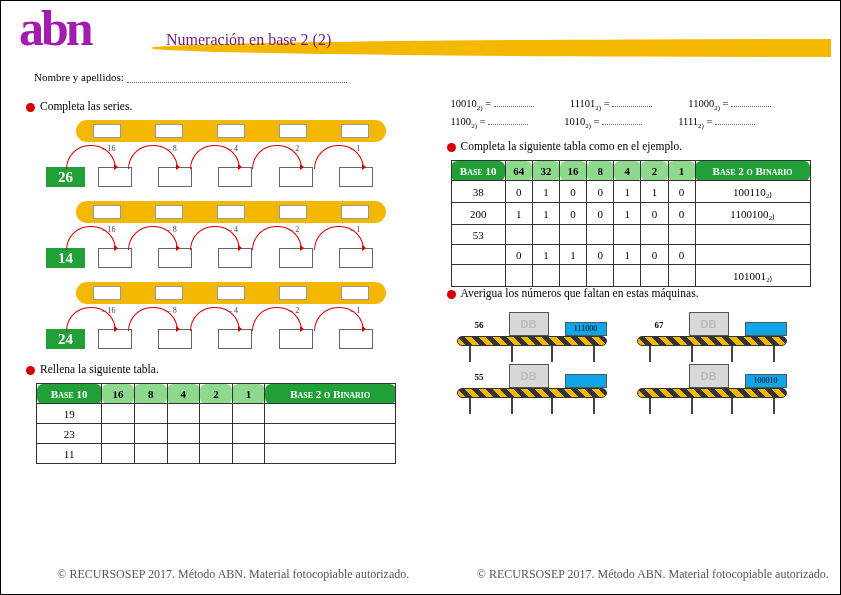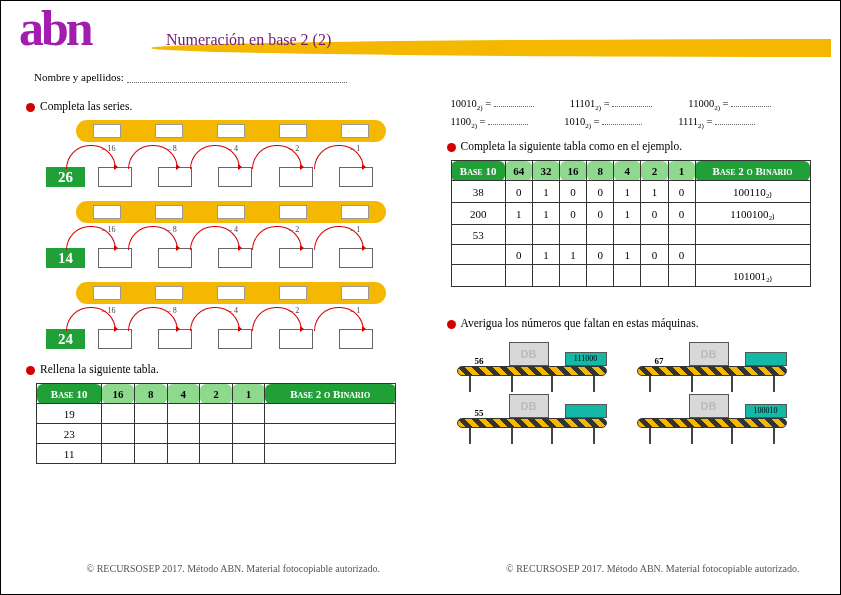--- a/index.html
+++ b/index.html
@@ -45,27 +45,27 @@
   
   .tbl2 { width: 360px; margin-left: 4px; }
   .tbl2 th:first-child, .tbl2 td:first-child { width: 52px; }
   .tbl2 .bitcol { width: 26px; }
   .tbl2 th:last-child, .tbl2 td:last-child { width: 110px; }
   
   .machines { display: flex; flex-wrap: wrap; gap: 0 30px; margin-left: 10px; margin-top: 13px; }
   .machine { width: 150px; height: 52px; position: relative; font-size: 9px; }
   .screen { position: absolute; left: 52px; top: 0; width: 40px; height: 24px; background: #d8d8d8; border: 1.5px solid #555; display: flex; align-items: center; justify-content: center; color: #bbb; font-weight: bold; font-size: 11px; font-family: Arial; }
   .belt { position: absolute; top: 24px; left: 0; width: 150px; height: 10px; background: repeating-linear-gradient(45deg, #f5b800, #f5b800 5px, #333 5px, #333 10px); border: 1px solid #333; border-radius: 5px; }
-  .inlabel { position: absolute; left: 18px; top: 14px; font-weight: bold; }
-  .outbox { position: absolute; right: 0; top: 10px; width: 42px; height: 14px; border: 1px solid #555; background: #14b8a6; font-size: 8px; text-align: center; line-height: 12px; }
+  .inlabel { position: absolute; left: 18px; top: 8px; font-weight: bold; }
+  .outbox { position: absolute; right: 0; top: 10px; width: 42px; height: 14px; border: 1px solid #555; background: #0ea5e9; font-size: 8px; text-align: center; line-height: 12px; }
   .legs { position: absolute; top: 34px; left: 12px; width: 126px; height: 16px; border-left: 2px solid #444; border-right: 2px solid #444; }
   .legs::before { content:''; position:absolute; left: 40px; width:2px; height:16px; background:#444; }
   .legs::after { content:''; position:absolute; right: 40px; width:2px; height:16px; background:#444; }
   
-  .footer { position: absolute; bottom: 20px; font-size: 10px; color: #555; width: 50%; text-align: center; padding-left: 45px; }
+  .footer { position: absolute; bottom: 12px; font-size: 12px; color: #555; width: 50%; text-align: center; padding-left: 45px; }
   .f1 { left: 0; } .f2 { right: 0; }
 </style>
 </head>
 <body>
 
 <div class="header">
   <div class="logo">abn</div>
   <div class="swoosh"></div>
   <div class="title">Numeración en base 2 (2)</div>
 </div>
@@ -301,21 +301,21 @@
             <td class="bitcol"></td>
             <td class="bitcol"></td>
             <td class="bitcol"></td>
             <td class="bitcol"></td>
             <td class="bitcol"></td>
             <td>101001₂₎</td>
           </tr>
         </tbody>
     </table>
 
-    <div class="task" style="margin-top:30px"><span class="bullet"></span><span>Averigua los números que faltan en estas máquinas.</span></div>
+    <div class="task" style="margin-top:0"><span class="bullet"></span><span>Averigua los números que faltan en estas máquinas.</span></div>
     <div class="machines" id="machines">
         <div class="machine">
           <div class="screen">DB</div>
           <div class="inlabel">56</div>
           <div class="outbox">111000</div>
           <div class="belt"></div>
           <div class="legs"></div>
         </div>
         <div class="machine">
           <div class="screen">DB</div>

